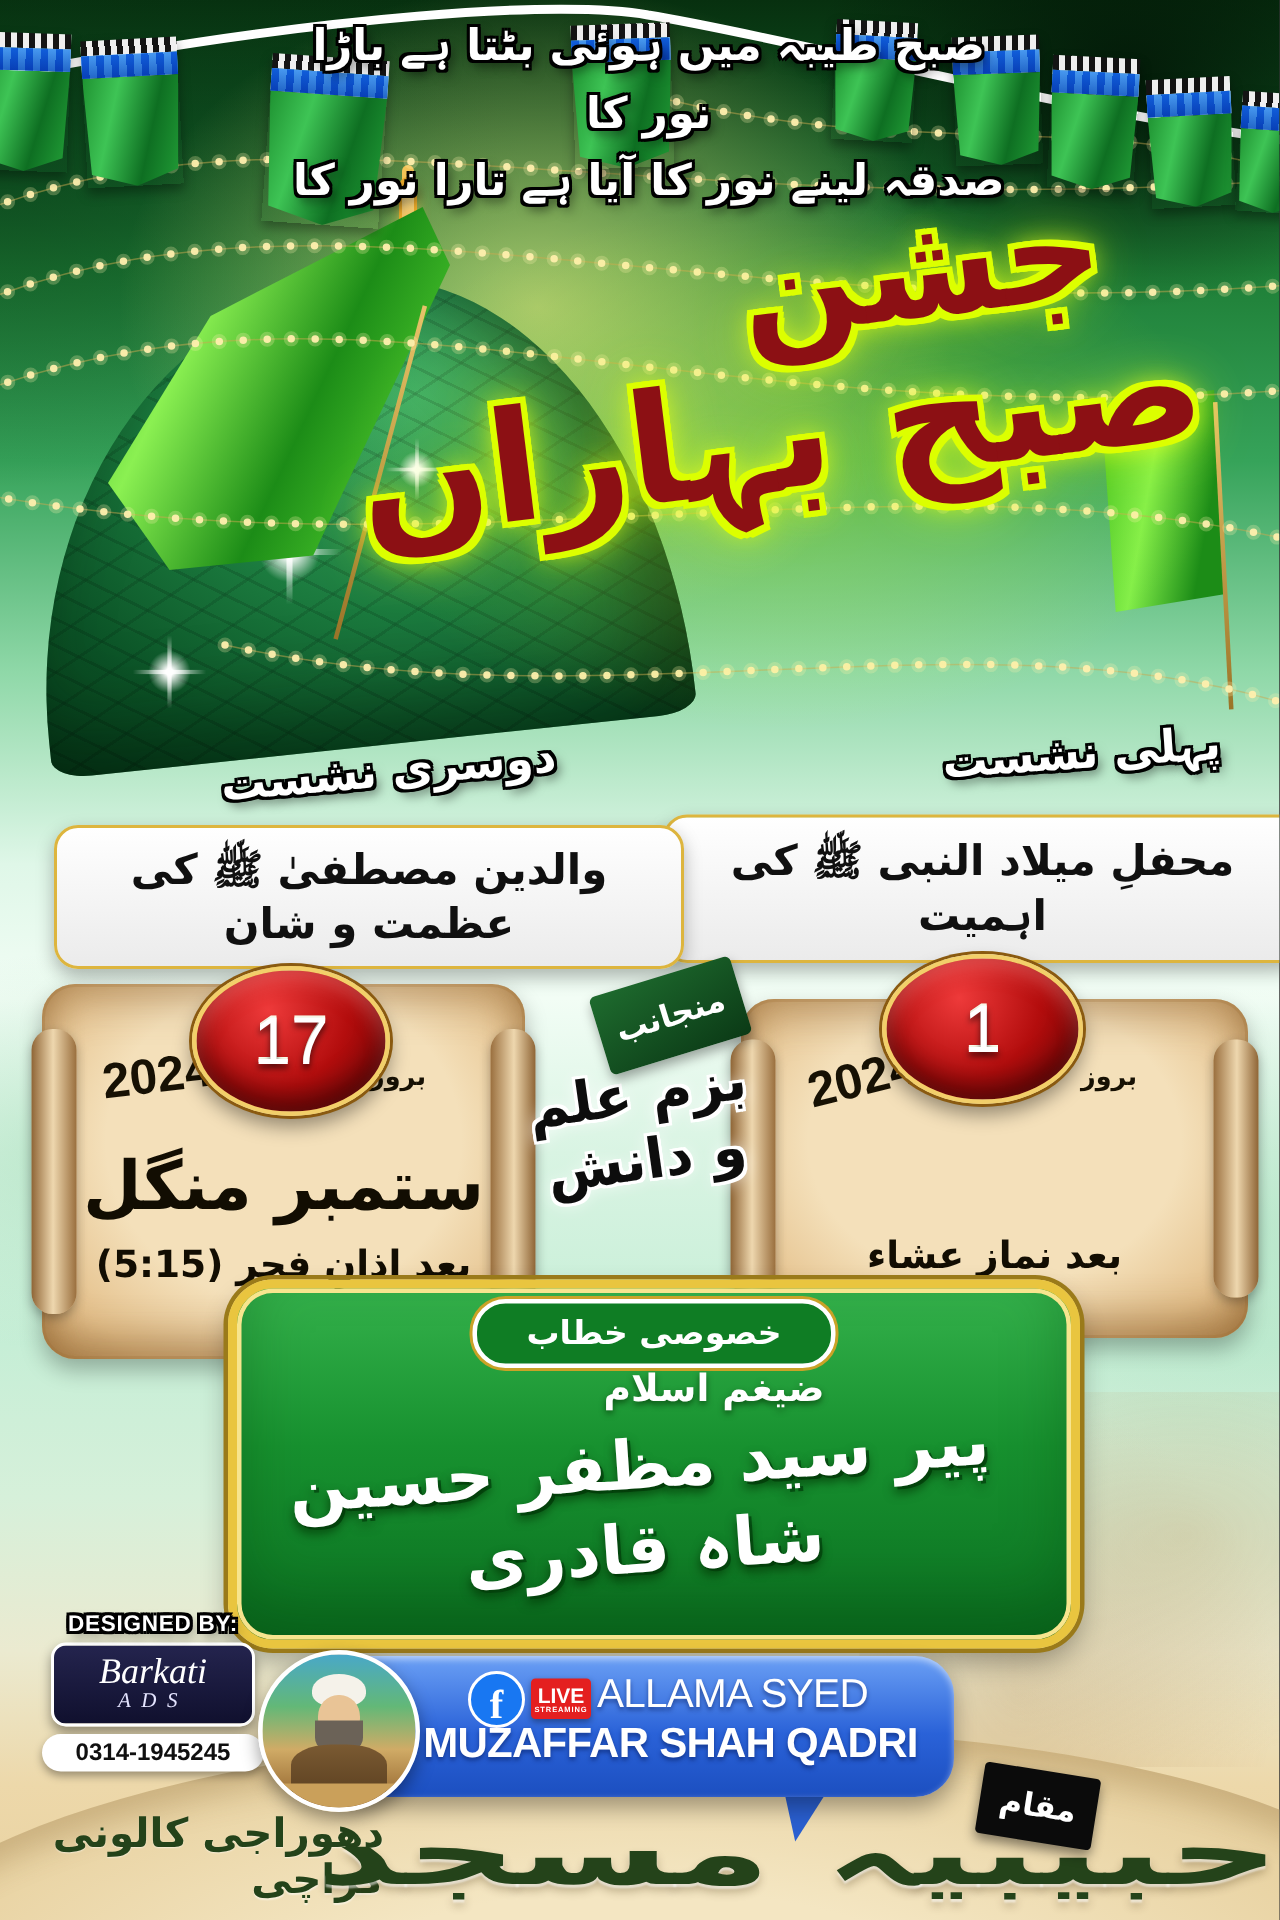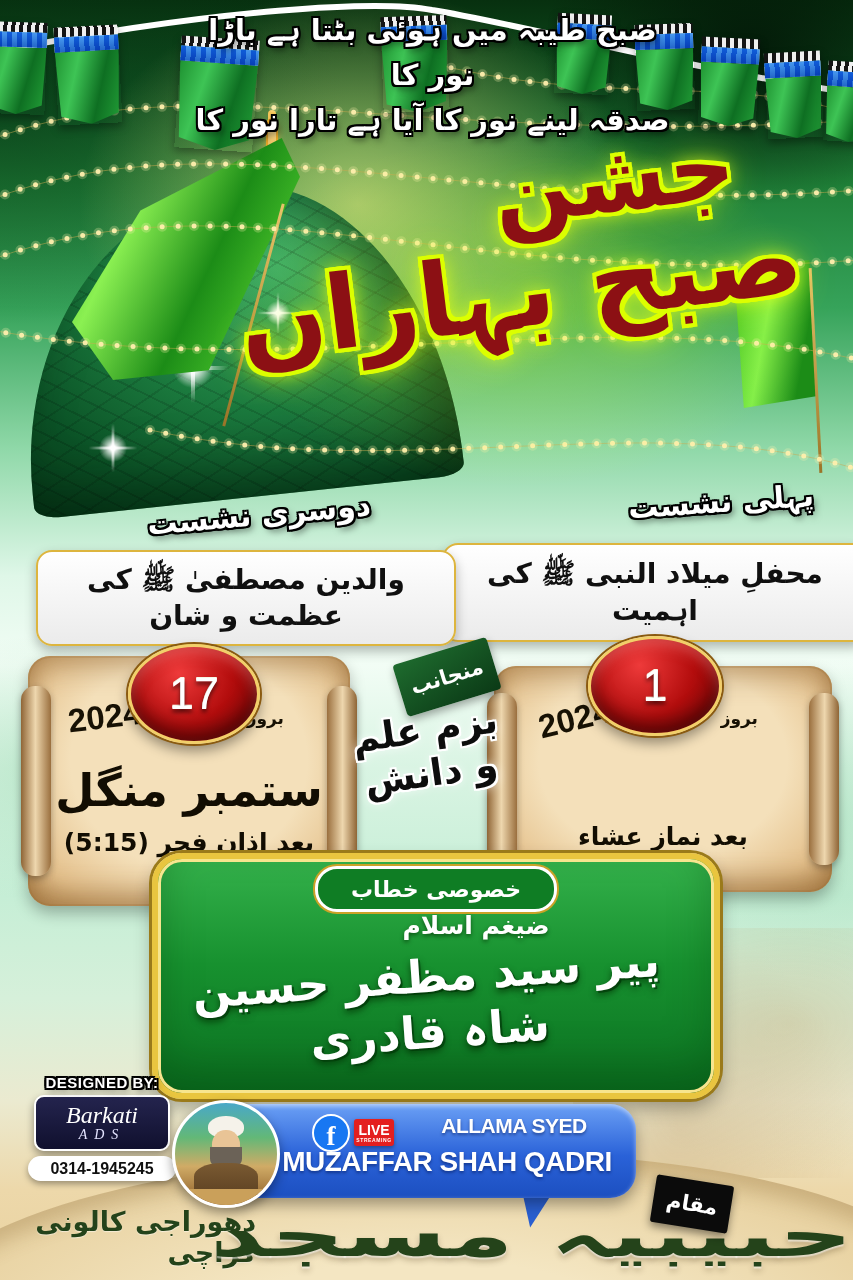--- a/index.html
+++ b/index.html
@@ -141,21 +141,21 @@
   .av-beard{position:absolute;left:35px;top:44px;width:32px;height:23px;background:#6b6257;border-radius:0 0 50% 50%;}
   .av-body{position:absolute;left:19px;top:60px;width:64px;height:32px;background:linear-gradient(180deg,#7a5a32,#5e4222);border-radius:42% 42% 0 0;}
   .av-desk{position:absolute;left:7px;top:86px;width:88px;height:16px;background:#caa05a;}
   .fb{left:312px;top:1114px;width:34px;height:34px;z-index:8;border-radius:50%;background:#1877f2;border:2px solid #fff;
     color:#fff;font-family:"Liberation Serif","DejaVu Serif",serif;font-weight:700;font-size:27px;line-height:1;
     display:flex;align-items:flex-end;justify-content:center;overflow:hidden;}
   .live{left:354px;top:1119px;width:40px;height:27px;z-index:8;background:#e41f1f;border-radius:3px;
     display:flex;flex-direction:column;align-items:center;justify-content:center;color:#fff;box-shadow:0 2px 4px rgba(0,0,0,.35);}
   .live-main{font-size:14px;font-weight:800;line-height:1;}
   .live-sub{font-size:5px;font-weight:700;letter-spacing:.6px;line-height:1.2;}
-  .ln1{left:398px;top:1114px;width:232px;z-index:8;text-align:center;color:#fff;font-size:21px;font-weight:700;letter-spacing:-.5px;
+  .ln1{left:398px;top:1114px;width:232px;z-index:8;color:#fff;font-size:27px;font-weight:400;letter-spacing:-.5px;
     text-shadow:0 2px 3px rgba(0,20,80,.5);}
   .ln2{left:266px;top:1146px;width:362px;z-index:8;text-align:center;color:#fff;font-size:28px;font-weight:800;letter-spacing:-.5px;
     text-shadow:0 2px 3px rgba(0,20,80,.5);}
 
   
   .bottom-curve{left:-84px;top:1152px;width:1020px;height:170px;z-index:5;
     background:radial-gradient(ellipse at 50% 110%,#f4e6c2 30%,#e7d09e 75%,#dfc391 100%);
     border-radius:55% 45% 0 0 / 95% 75% 0 0;box-shadow:inset 0 14px 20px rgba(120,85,30,.25);}
   .wm-r{right:0;top:928px;width:280px;height:250px;z-index:4;opacity:.75;
     background:radial-gradient(ellipse at 78% 38%,rgba(190,150,90,.40),transparent 68%),

